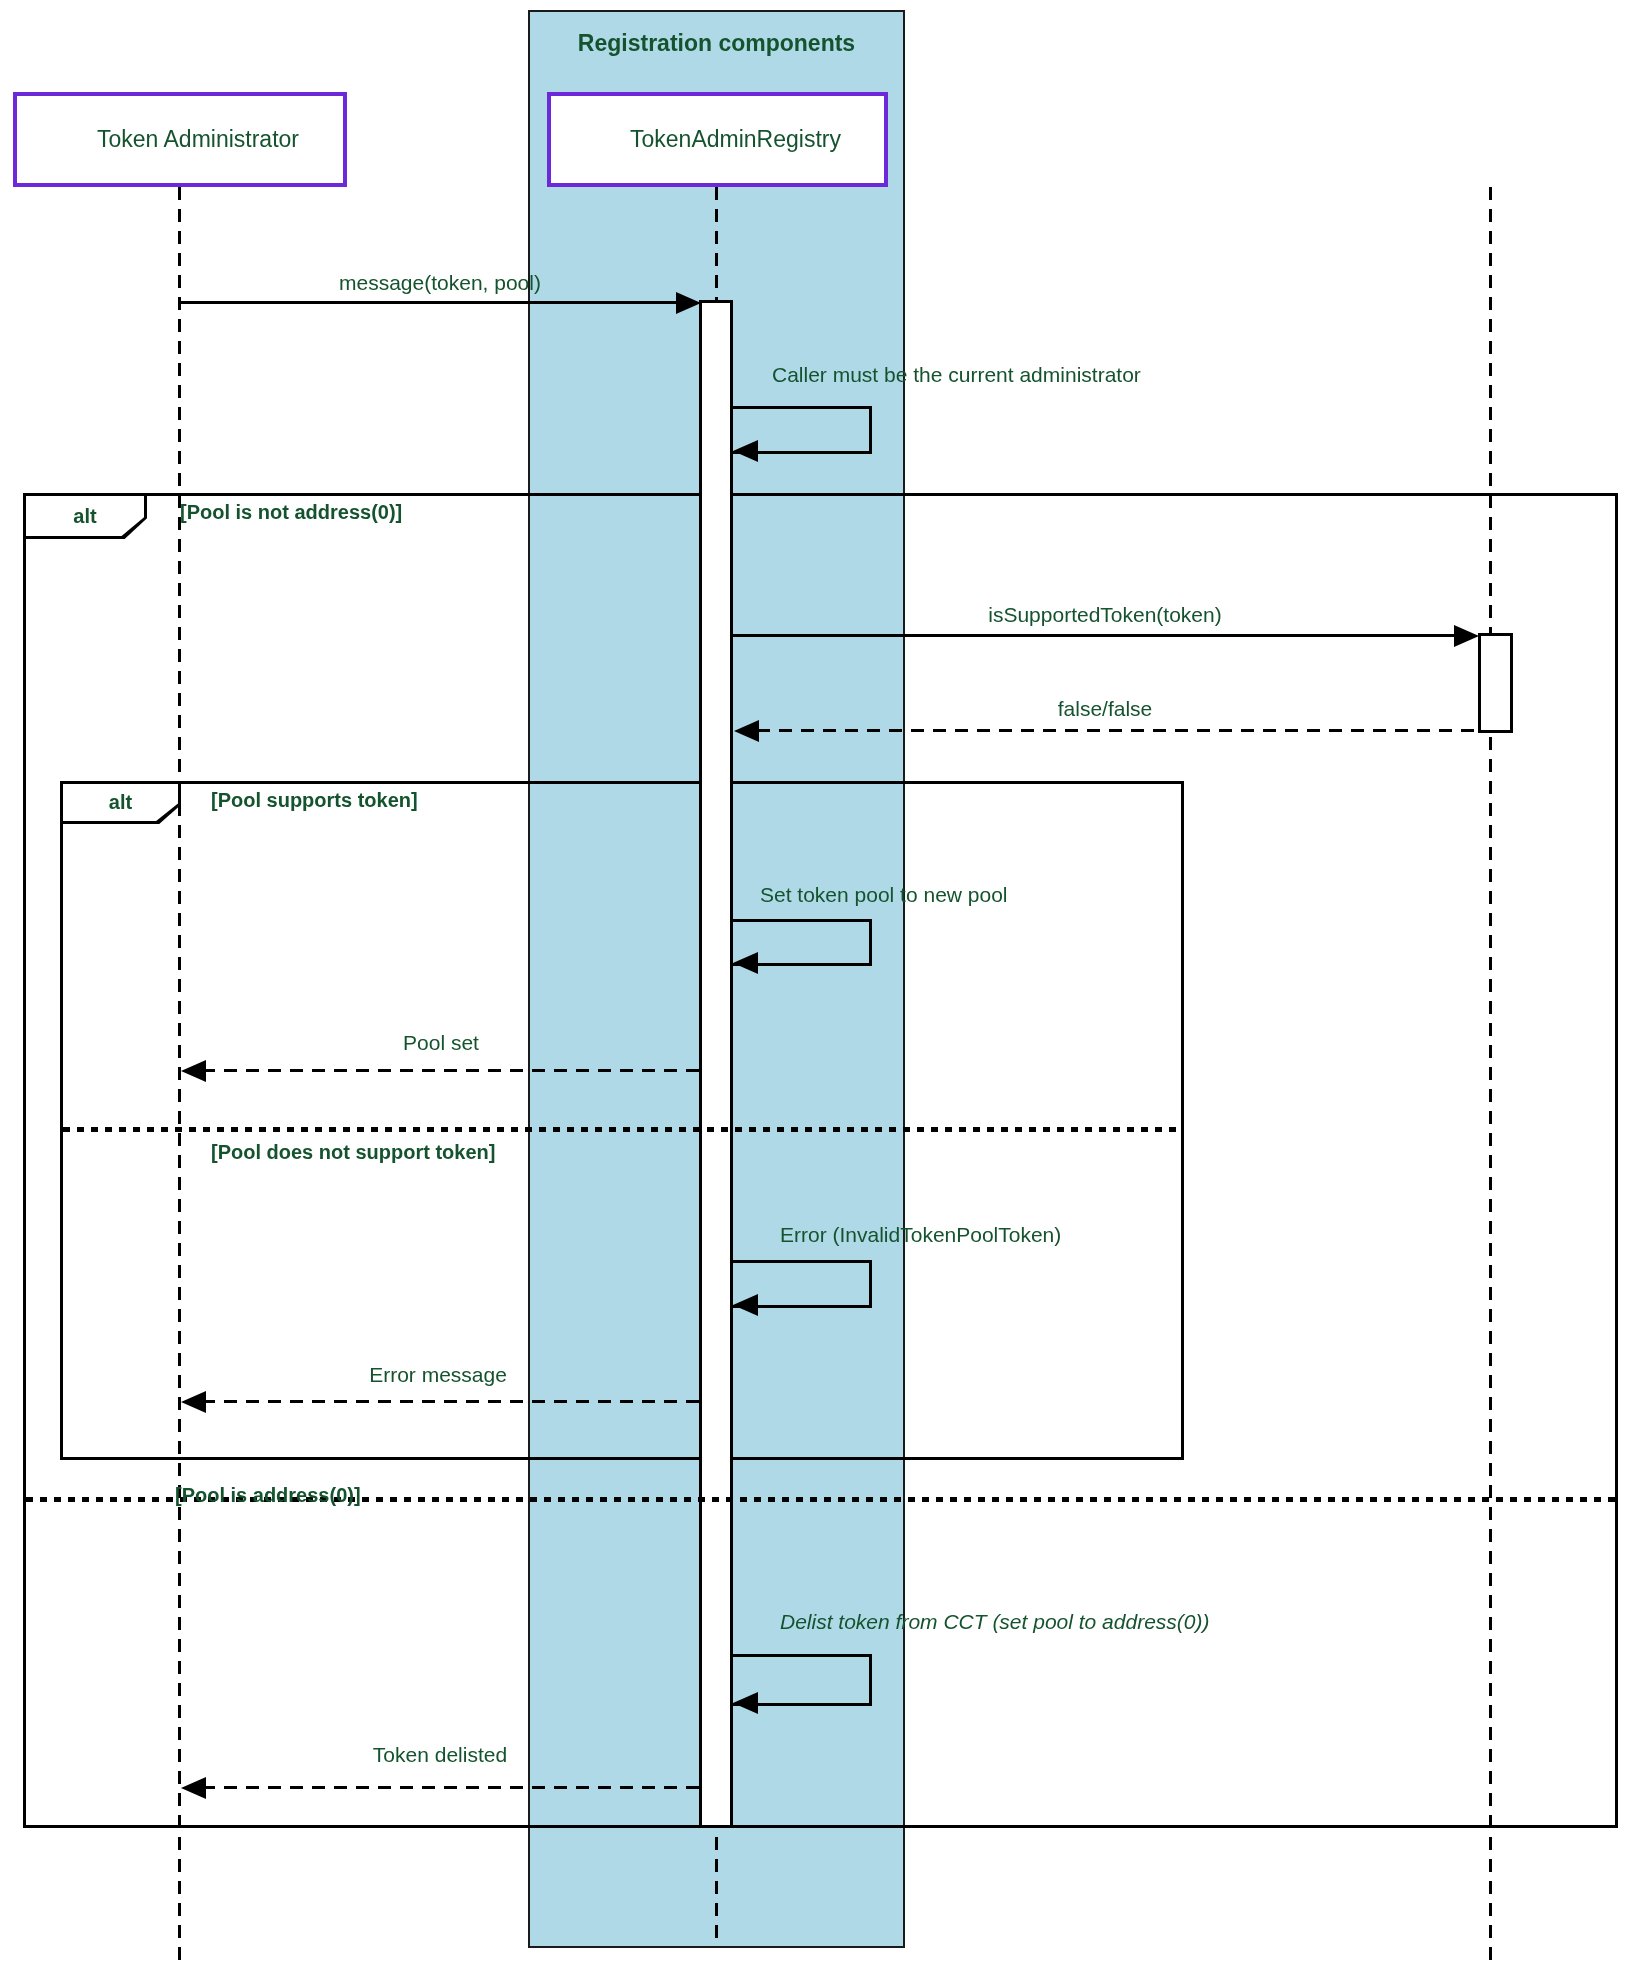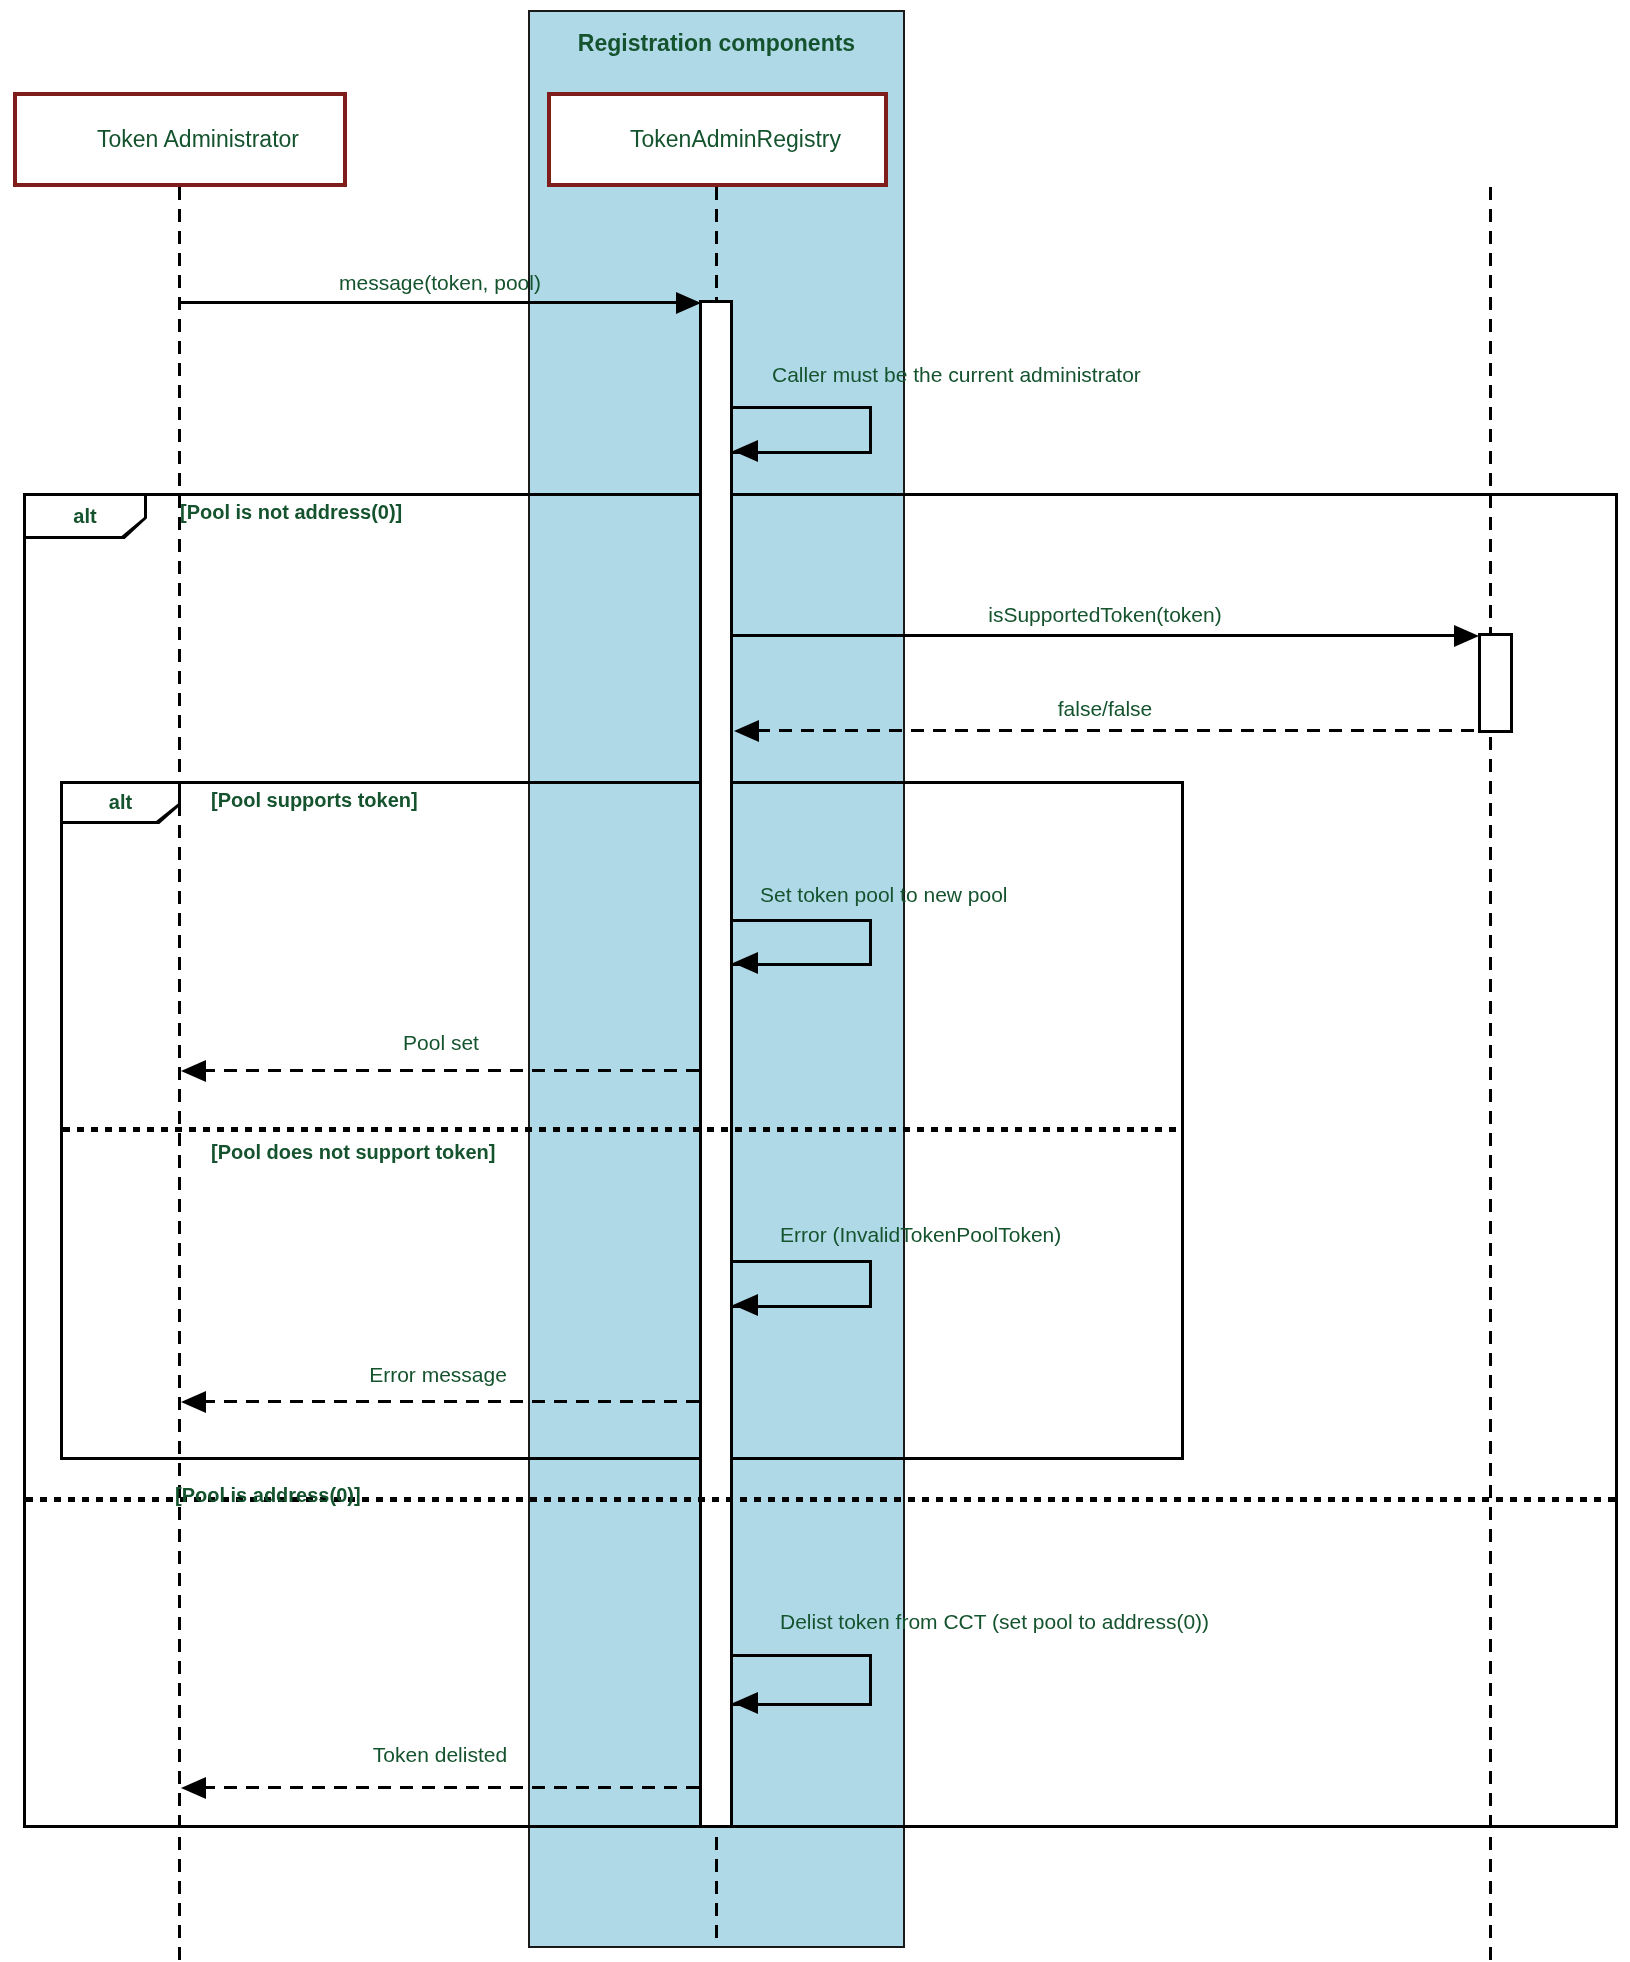--- a/index.html
+++ b/index.html
@@ -19,21 +19,21 @@
   }
   .band-title{
     position:absolute;
     font-weight:bold;font-size:23px;
     text-align:center;
     z-index:2;
   }
   .participant{
     position:absolute;
     background:#fff;
-    border:4px solid #7f1d1d;
+    border:4px solid #6d28d9;
     box-sizing:border-box;
     display:flex;align-items:center;justify-content:center;
     font-size:23px;
     z-index:6;
     padding-left:36px;
   }
   .lifeline{
     position:absolute;width:3px;
     background-image:repeating-linear-gradient(to bottom,#000 0 13px,transparent 13px 22px);
     z-index:2;
@@ -165,21 +165,21 @@
   <div class="arrow-left" style="left:181px;top:1060px;"></div>
 
   <div class="msg-label" style="left:780px;top:1223px;">Error (InvalidTokenPoolToken)</div>
   <div class="self-loop" style="left:733px;top:1260px;width:139px;height:48px;"></div>
   <div class="arrow-left" style="left:733px;top:1294px;"></div>
 
   <div class="msg-label centered" style="left:238px;top:1363px;width:400px;">Error message</div>
   <div class="dashed-line" style="left:202px;top:1400px;width:497px;"></div>
   <div class="arrow-left" style="left:181px;top:1391px;"></div>
 
-  <div class="msg-label" style="left:780px;top:1610px;">Delist token from CCT (set pool to address(0))</div>
+  <div class="msg-label" style="left:780px;top:1610px;font-style:italic;">Delist token from CCT (set pool to address(0))</div>
   <div class="self-loop" style="left:733px;top:1654px;width:139px;height:52px;"></div>
   <div class="arrow-left" style="left:733px;top:1692px;"></div>
 
   <div class="msg-label centered" style="left:240px;top:1743px;width:400px;">Token delisted</div>
   <div class="dashed-line" style="left:202px;top:1786px;width:497px;"></div>
   <div class="arrow-left" style="left:181px;top:1777px;"></div>
 
   <div class="participant" style="left:13px;top:92px;width:334px;height:95px;">
     <span>Token Administrator</span>
   </div>

